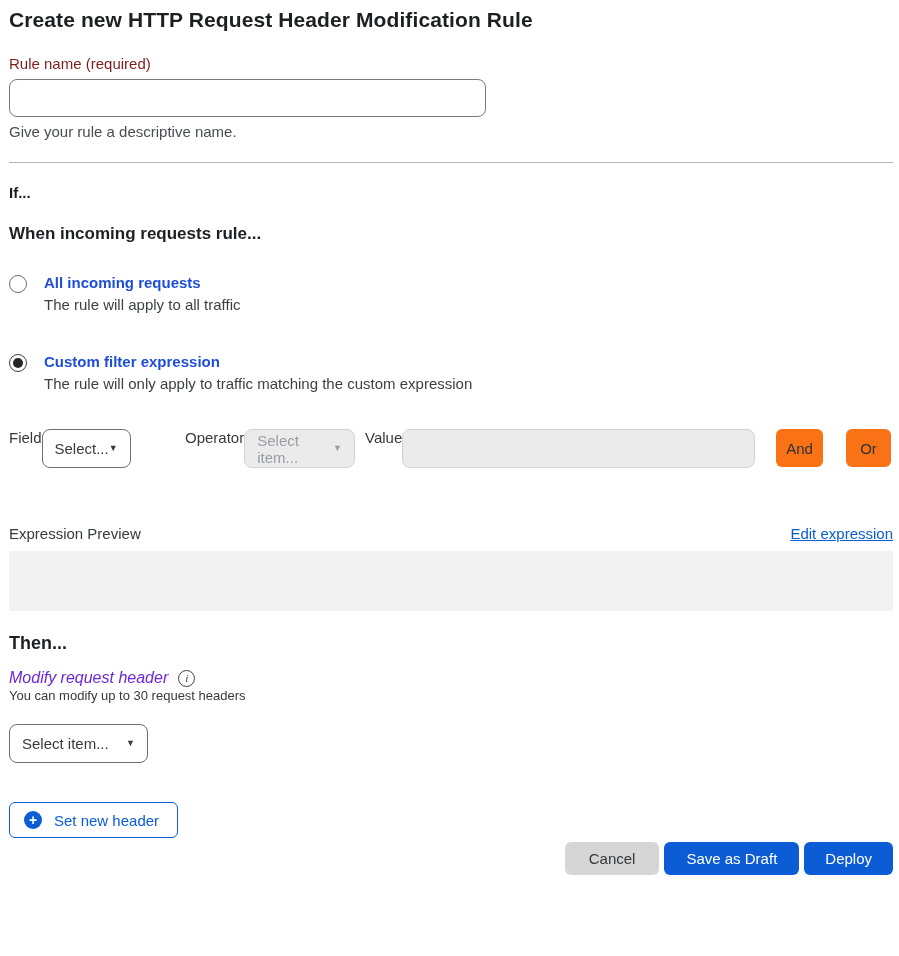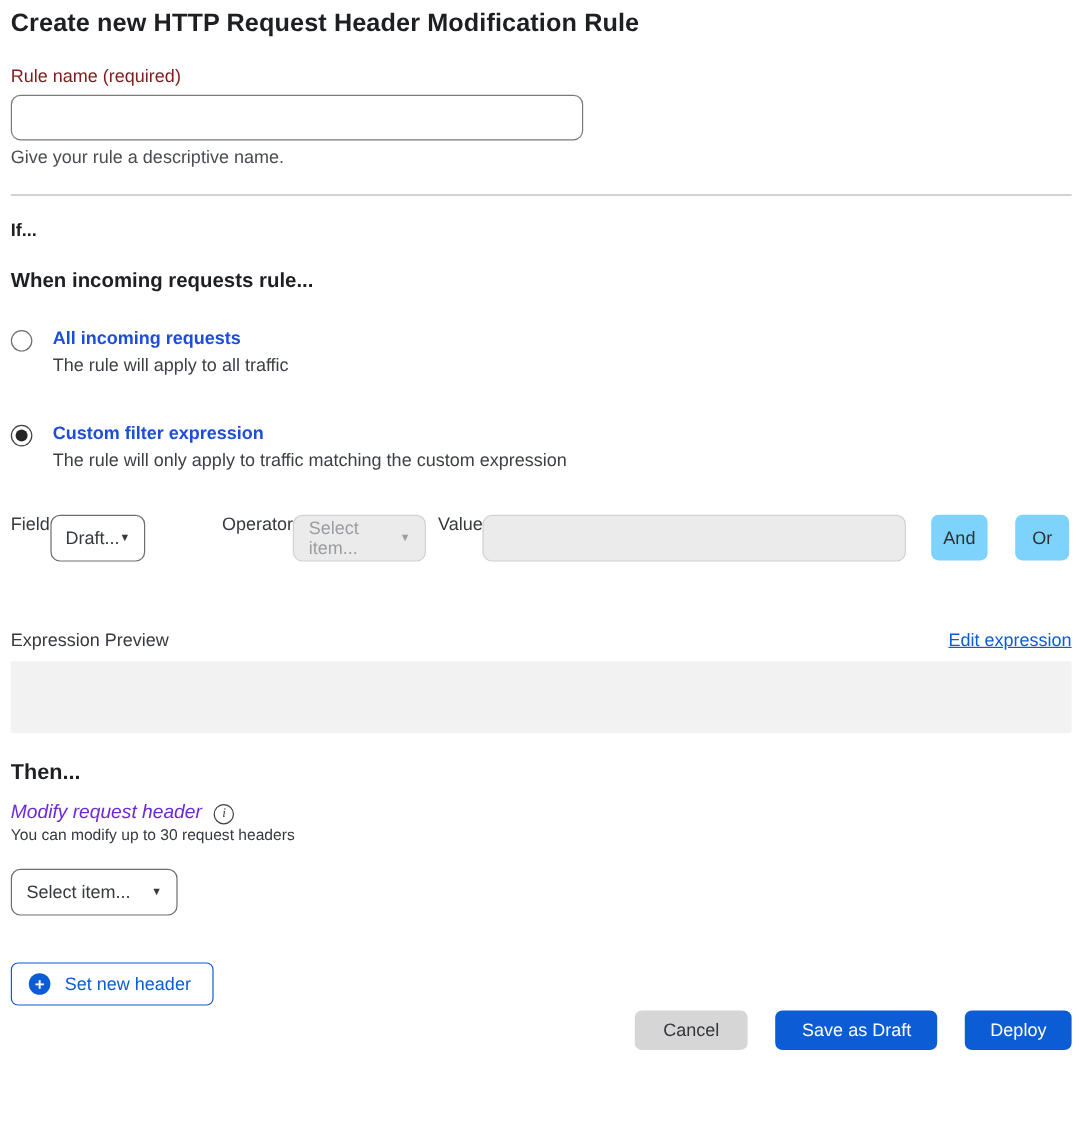--- a/index.html
+++ b/index.html
@@ -67,21 +67,21 @@
   .caret.gray { color: #9a9da3; }
 
   .value-input {
     height: 39px; width: 390px;
     background: #ebebeb; border: 1px solid #d2d2d2; border-radius: 8px;
     font-family: inherit; font-size: 15px; padding: 0 10px; color: #36393f;
   }
 
   .andor-btn {
     height: 38px; border: none; border-radius: 6px;
-    background: #7dd3fc; color: #2f3136;
+    background: #f97316; color: #2f3136;
     font-family: inherit; font-size: 15px; cursor: pointer;
   }
   .and-btn { width: 47px; margin-left: 21px; margin-bottom: 1px; }
   .or-btn  { width: 45px; margin-left: 23px; margin-bottom: 1px; }
 
   .preview-header {
     margin-top: 57px; width: 884px;
     display: flex; align-items: baseline; justify-content: space-between;
   }
   .preview-label { font-size: 15px; color: #36393f; }
@@ -118,21 +118,21 @@
   .plus-icon {
     width: 18px; height: 18px; border-radius: 50%;
     background: #0b5cd5; color: #ffffff;
     display: inline-flex; align-items: center; justify-content: center;
     font-size: 14px; font-weight: 700; line-height: 1;
     margin-right: 12px;
   }
 
   .footer-actions {
     margin-top: 4px; width: 884px;
-    display: flex; justify-content: flex-end; align-items: center; gap: 23px;
+    display: flex; justify-content: flex-end; align-items: center; gap: 5px;
   }
   .btn {
     height: 33px; border: none; border-radius: 6px;
     font-family: inherit; font-size: 15px; cursor: pointer;
     display: inline-flex; align-items: center; justify-content: center;
   }
   .btn-cancel { background: #d6d6d6; color: #33363b; padding: 0 24px; }
   .btn-primary { background: #0b5cd5; color: #ffffff; }
   .btn-save { padding: 0 22px; }
   .btn-deploy { padding: 0 21px; }
@@ -170,21 +170,21 @@
     <div class="radio-text">
       <div class="radio-label">Custom filter expression</div>
       <div class="radio-desc">The rule will only apply to traffic matching the custom expression</div>
     </div>
   </div>
 
   <div class="builder">
     <div class="col col-field">
       <div class="col-label">Field</div>
       <div class="select-box select-enabled">
-        <span>Draft...</span>
+        <span>Select...</span>
         <span class="caret dark">▼</span>
       </div>
     </div>
     <div class="col col-operator">
       <div class="col-label">Operator</div>
       <div class="select-box select-disabled">
         <span>Select item...</span>
         <span class="caret gray">▼</span>
       </div>
     </div>

